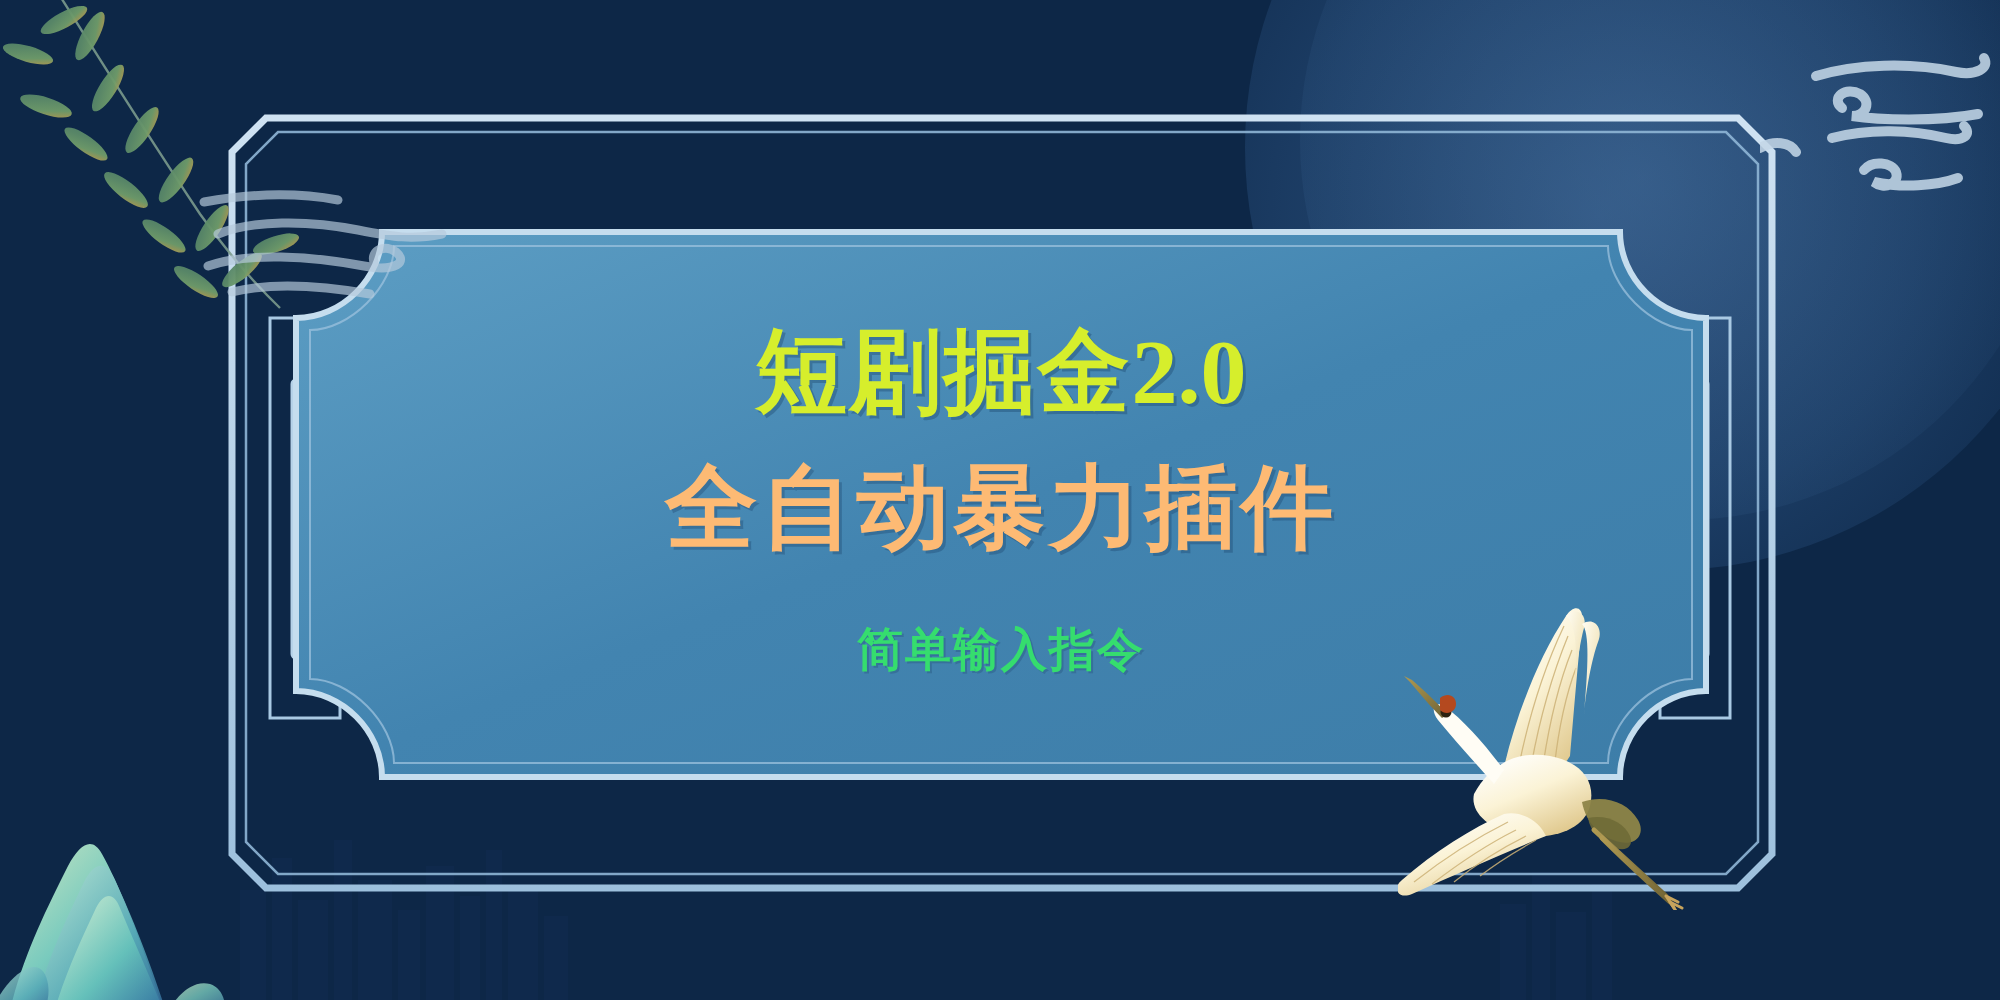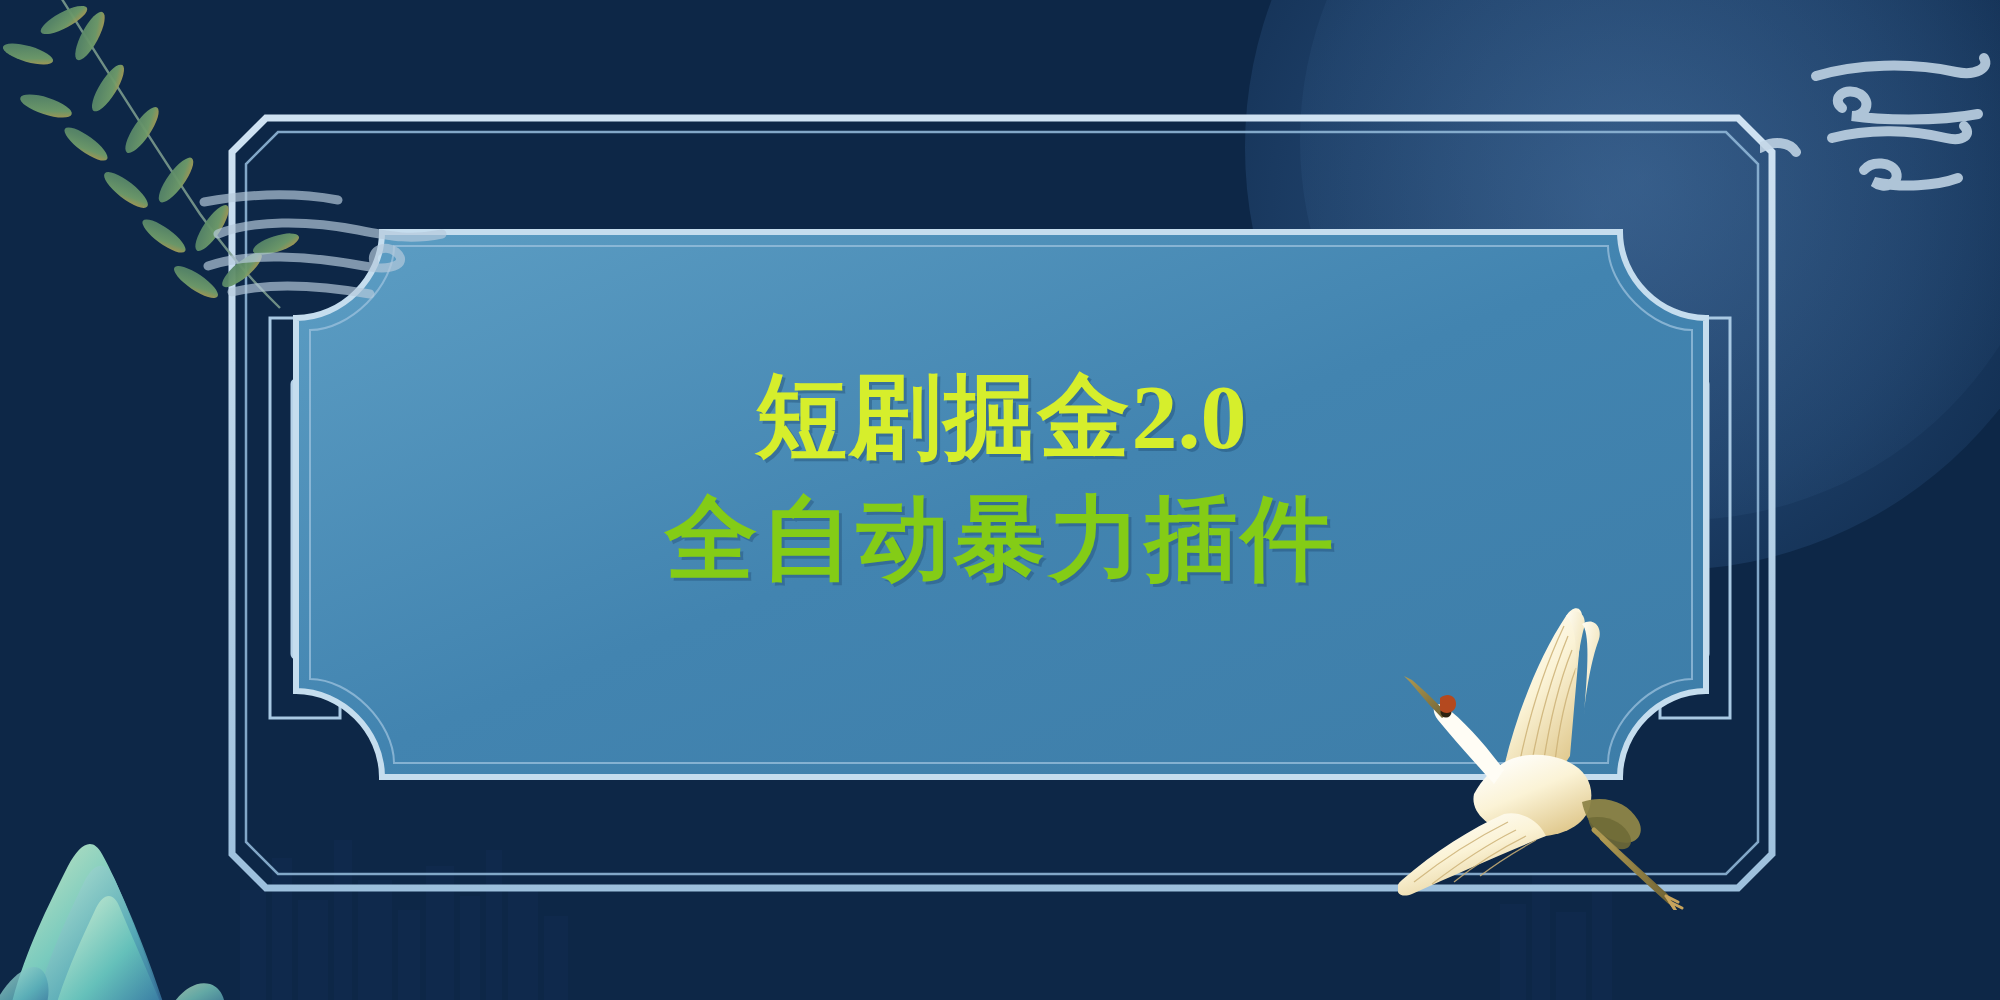--- a/index.html
+++ b/index.html
@@ -51,32 +51,32 @@
   
   .panel-wrap{
     position:absolute; left:296px; top:232px; width:1410px; height:545px;
   }
   .panel-wrap svg{display:block;width:100%;height:100%; overflow:visible;}
 
   
   .content{
     position:absolute; left:296px; top:232px; width:1410px; height:545px;
     display:flex; flex-direction:column; align-items:center;
-    justify-content:center; text-align:center; gap:2px;
+    justify-content:center; text-align:center; gap:16px;
   }
   .line-title{
     font-size:92px; line-height:1.06; font-weight:700;
     color:#d6ee2c; letter-spacing:2px; white-space:nowrap;
     text-shadow:3px 3px 0 rgba(18,52,88,.30);
     margin-top:-4px;
   }
   .line-title .num{ font-family:"Liberation Serif","DejaVu Serif",serif; letter-spacing:0; }
   .line-sub{
     font-size:92px; line-height:1.06; font-weight:700;
-    color:#84cc16; letter-spacing:4px; white-space:nowrap;
+    color:#fdba74; letter-spacing:4px; white-space:nowrap;
     text-shadow:3px 3px 0 rgba(18,52,88,.28);
     margin-top:22px;
   }
   .line-tag{
     margin-top:46px; display:flex; gap:92px; white-space:nowrap;
     font-size:46px; font-weight:700; color:#35dd6e; letter-spacing:2px;
     text-shadow:2px 2px 0 rgba(18,52,88,.22);
   }
 
   
@@ -163,20 +163,21 @@
         C98,491 54,447 14,447 V98 C54,98 98,54 98,14 Z" fill="none" stroke="#9cc2dd" stroke-width="2" opacity=".75"></path>
     </svg>
   </div>
 
   <div class="content">
     <div class="line-title">
       <span>短剧掘金</span><span class="num">2.0</span>
     </div>
     <div class="line-sub">全自动暴力插件</div>
     <div class="line-tag">
+      <span>简单输入指令</span>
     </div>
   </div>
 
   <svg class="branch" viewBox="0 0 330 330">
     <defs>
       <linearGradient id="lf" x1="0" y1="0" x2="1" y2="1">
         <stop offset="0" stop-color="#4f7f68"></stop>
         <stop offset="0.65" stop-color="#6f9c6a"></stop>
         <stop offset="1" stop-color="#c79a4a"></stop>
       </linearGradient>

